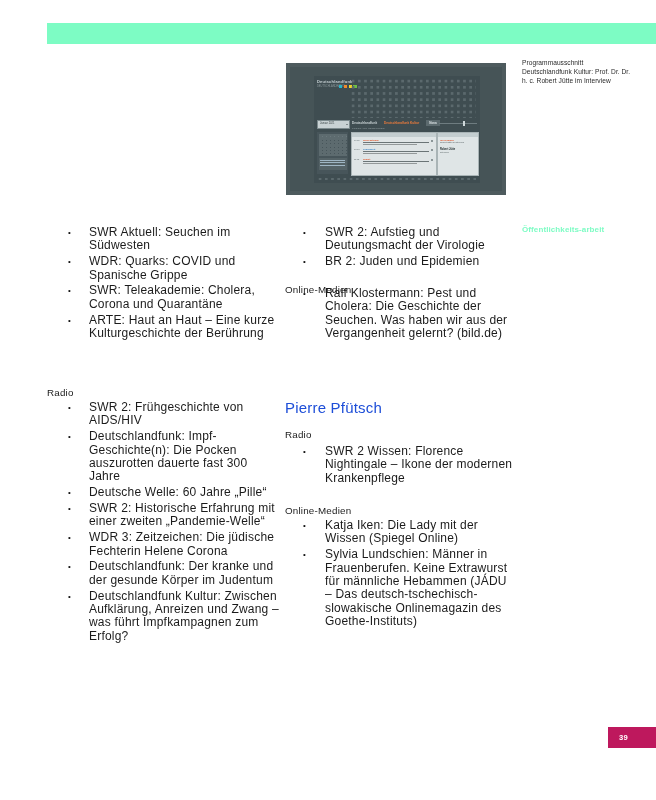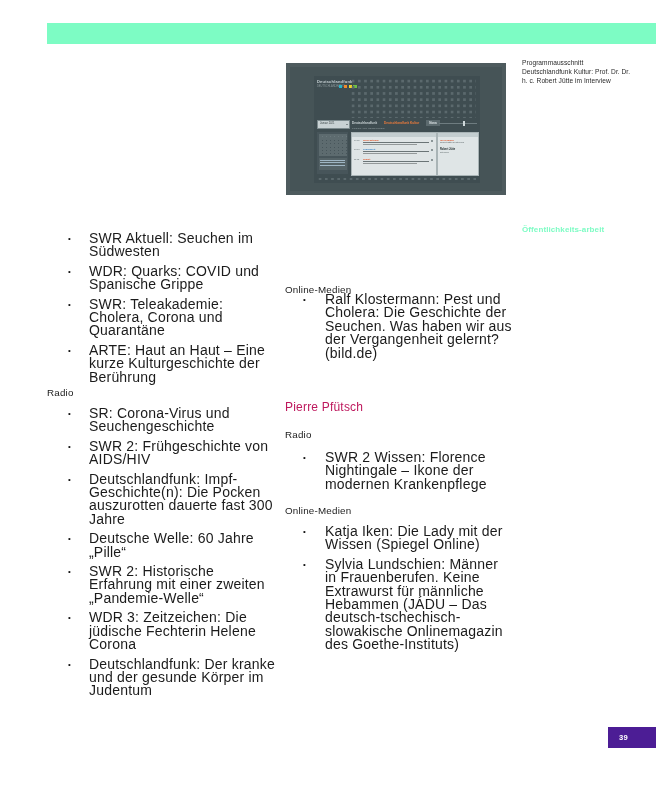--- a/index.html
+++ b/index.html
@@ -72,33 +72,33 @@
 
   .caption{position:absolute;left:522px;top:59px;width:110px;
     font-size:6.6px;line-height:8.9px;color:#2b2b2b;letter-spacing:.05px;}
 
   
   .margin-note{position:absolute;left:522px;top:224px;width:96px;
     font-size:8px;line-height:11.6px;font-weight:bold;color:#7dfcc4;letter-spacing:.1px;}
 
   
   .hd{position:absolute;font-size:9.8px;line-height:13.4px;letter-spacing:.2px;color:#1b1b1b;}
-  .person{position:absolute;font-size:12px;line-height:15px;letter-spacing:.2px;color:#be185d;}
+  .person{position:absolute;font-size:15px;line-height:15px;letter-spacing:.2px;color:#1d4ed8;}
   ul.blist{position:absolute;margin:0;padding:0;list-style:none;}
-  ul.blist li{position:relative;font-size:14px;line-height:13.4px;letter-spacing:.2px;
-    margin-bottom:2.4px;color:#1b1b1b;margin-top:6px;}
+  ul.blist li{position:relative;font-size:12px;line-height:13.4px;letter-spacing:.2px;
+    margin-bottom:2.4px;color:#1b1b1b;}
   ul.blist li:before{content:"\2022";position:absolute;left:0;top:0;font-size:8px;color:#111;}
 
   ul.left-list{left:68px;width:212px;}
   ul.left-list li{padding-left:21px;}
   ul.right-list{left:303px;width:210px;}
   ul.right-list li{padding-left:22px;}
 
   
-  .pagenum{position:absolute;left:608px;top:727px;width:48px;height:21px;background:#4c1d95;}
+  .pagenum{position:absolute;left:608px;top:727px;width:48px;height:21px;background:#be185d;}
   .pagenum span{position:absolute;left:11px;top:6px;font-size:7.6px;font-weight:bold;color:#ffffff;letter-spacing:.3px;}
 </style>
 </head>
 <body>
 
 <div class="page">
 
   <div class="top-rule"></div>
 
   <div class="figure">
@@ -194,29 +194,33 @@
   <ul class="blist left-list" style="top:226px">
     <li>SWR Aktuell: Seuchen im Südwesten</li>
     <li>WDR: Quarks: COVID und Spanische Grippe</li>
     <li>SWR: Teleakademie: Cholera, Corona und Quarantäne</li>
     <li>ARTE: Haut an Haut – Eine kurze Kulturgeschichte der Berührung</li>
   </ul>
 
   <div class="hd" style="left:47px;top:386px">Radio</div>
 
   <ul class="blist left-list" style="top:401px">
-    <li>SR: Corona-Virus und Seuchengeschichte</li>
     <li>SWR 2: Frühgeschichte von AIDS/HIV</li>
     <li>Deutschlandfunk: Impf-Geschichte(n): Die Pocken auszurotten dauerte fast 300 Jahre</li>
     <li>Deutsche Welle: 60 Jahre „Pille“</li>
     <li>SWR 2: Historische Erfahrung mit einer zweiten „Pandemie-Welle“</li>
     <li>WDR 3: Zeitzeichen: Die jüdische Fechterin Helene Corona</li>
     <li>Deutschlandfunk: Der kranke und der gesunde Körper im Judentum</li>
-  </ul>
-
+    <li>Deutschlandfunk Kultur: Zwischen Aufklärung, Anreizen und Zwang – was führt Impfkampagnen zum Erfolg?</li>
+  </ul>
+
+  <ul class="blist right-list" style="top:226px">
+    <li>SWR 2: Aufstieg und Deutungsmacht der Virologie</li>
+    <li>BR 2: Juden und Epidemien</li>
+  </ul>
 
   <div class="hd" style="left:285px;top:283px">Online-Medien</div>
 
   <ul class="blist right-list" style="top:287px">
     <li>Ralf Klostermann: Pest und Cholera: Die Geschichte der Seuchen. Was haben wir aus der Vergangenheit gelernt? (bild.de)</li>
   </ul>
 
   <div class="person" style="left:285px;top:400px">Pierre Pfütsch</div>
 
   <div class="hd" style="left:285px;top:428px">Radio</div>

